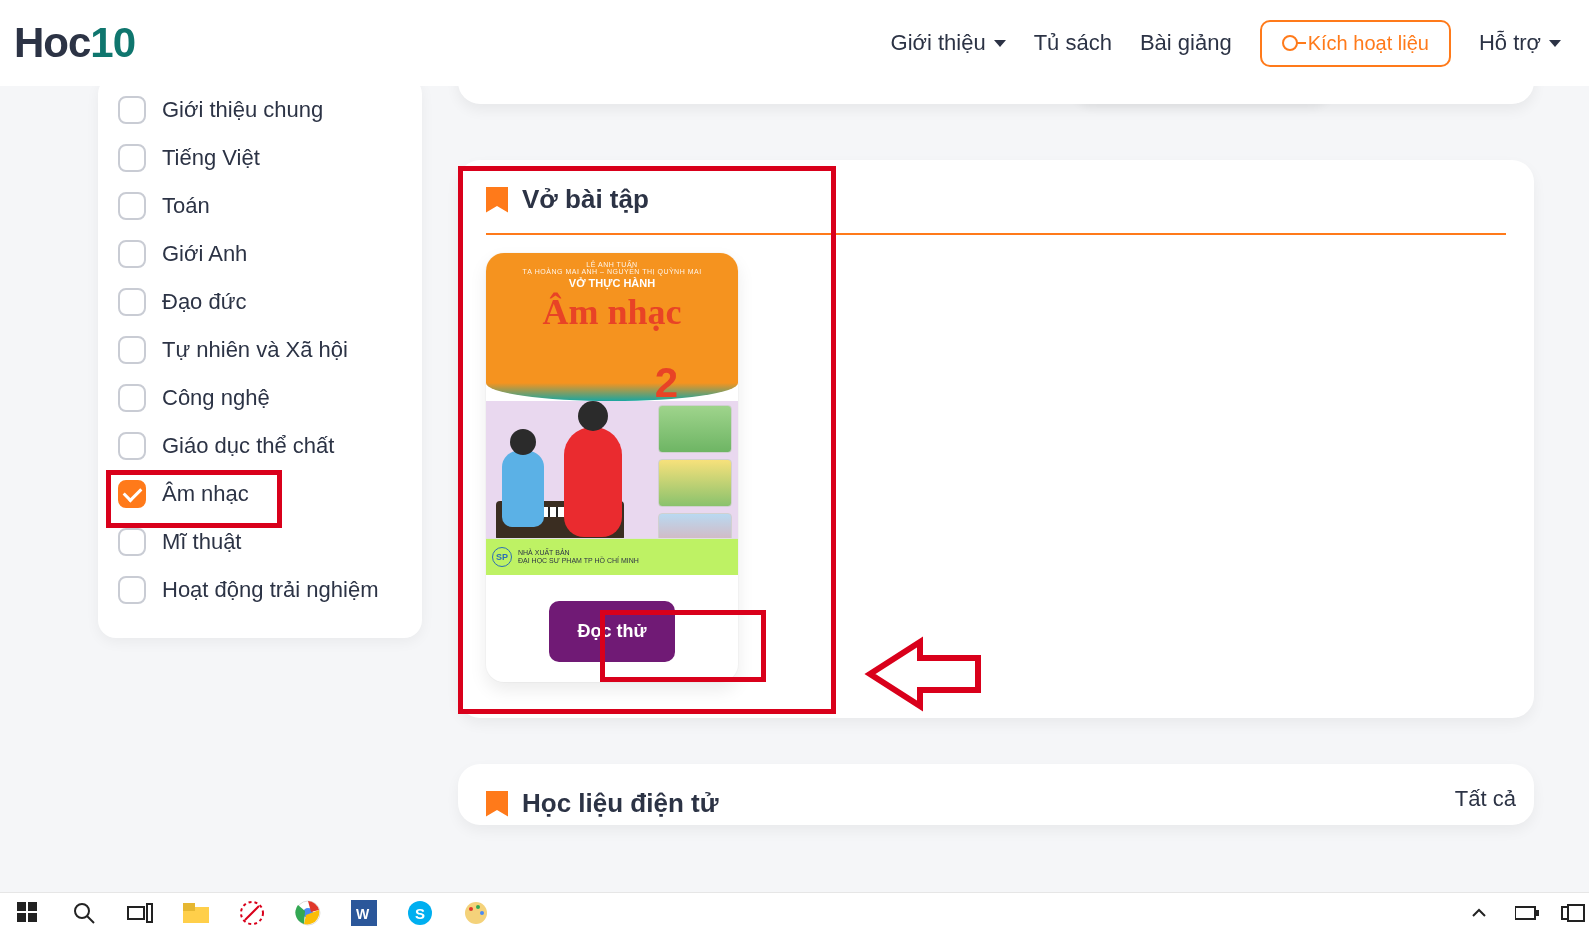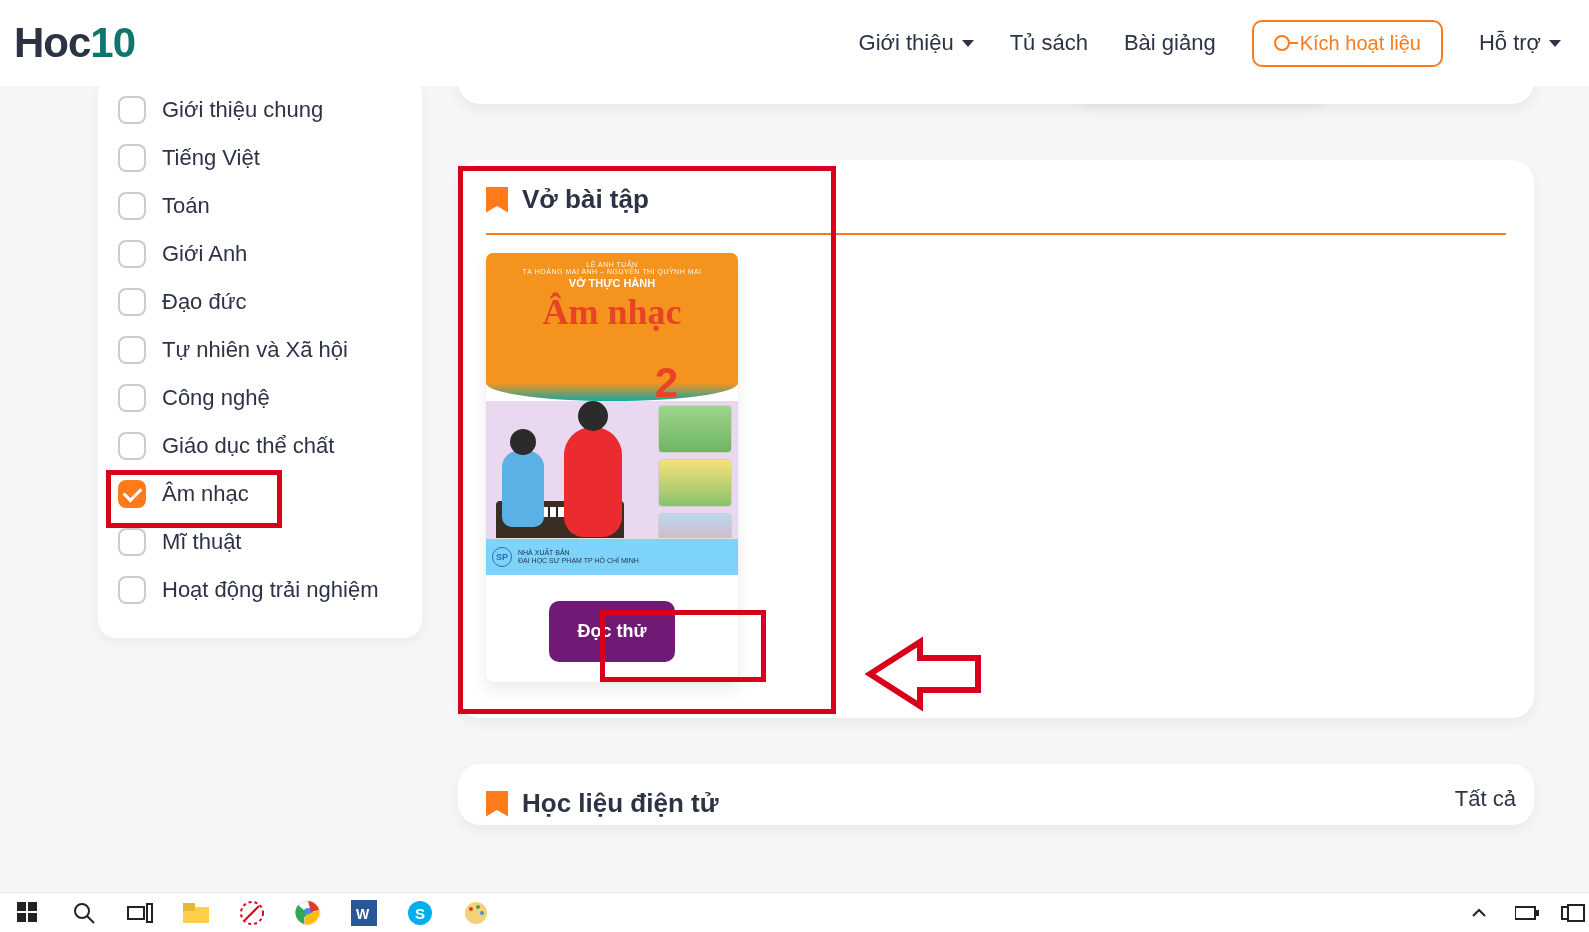--- a/index.html
+++ b/index.html
@@ -4,21 +4,21 @@
 <style>
   * { box-sizing: border-box; margin: 0; padding: 0; }
   body { font-family: Arial, Helvetica, sans-serif; background: #ffffff; color: #2c3345; font-size: 16px; }
   .page { width: 1589px; height: 932px; position: relative; overflow: hidden; background:#fff; }
 
   
   .header { height: 86px; display: flex; align-items: center; justify-content: space-between; padding: 0 28px 0 14px; background:#fff; position:relative; z-index:5;}
   .logo { font-size: 42px; font-weight: 800; letter-spacing: -1px; display:flex; align-items:center;}
   .logo .dark { color: #2c3345; }
   .logo .orange { color: #0f766e; }
-  .nav { display:flex; align-items:center; gap: 36px; font-size: 22px; color:#2c3345; }
+  .nav { display:flex; align-items:center; gap: 28px; font-size: 22px; color:#2c3345; }
   .nav-item { display:flex; align-items:center; gap:8px; cursor:pointer; white-space:nowrap;}
   .nav-item .chev { width:0;height:0;border-left:6px solid transparent;border-right:6px solid transparent;border-top:7px solid #2c3345; display:inline-block;}
   .btn-activate { border:2px solid #ff7a1a; color:#ff7a1a; background:#fff; border-radius:10px; padding:10px 20px; font-size:20px; display:flex; align-items:center; gap:10px; cursor:pointer;}
   .key-icon { width:16px;height:16px; border:2px solid #ff7a1a; border-radius:50%; position:relative;}
   .key-icon::after{content:"";position:absolute;left:100%;top:50%;width:10px;height:2px;background:#ff7a1a;transform:translateY(-50%);}
 
   
   .body-wrap { position:absolute; top:86px; left:0; right:0; bottom:40px; background:#f5f6f8; }
 
   
@@ -30,42 +30,42 @@
 
   
   .main-col { position:absolute; left:458px; top:-30px; width: 1076px;}
   .top-card-shadow {height:48px; border-radius:0 0 22px 22px; background:#fff; box-shadow:0 6px 14px rgba(0,0,0,0.06); margin-bottom:56px;}
   .top-card-right-shadow{position:absolute; left:1072px; top:-30px; width:260px; height:48px; border-radius:0 0 22px 22px; background:#fff; box-shadow:0 4px 10px rgba(0,0,0,0.05);}
   .section-card{ background:#fff; border-radius:22px; padding:24px 28px 36px; box-shadow:0 6px 14px rgba(0,0,0,0.05); position:relative; }
   .section-head{ display:flex; align-items:center; gap:14px; font-size:26px; font-weight:700; color:#2c3345; padding-bottom:18px; border-bottom:2px solid #ff7a1a; margin-bottom:18px;}
   .ribbon-icon{ width:22px;height:26px; background:#ff7a1a; clip-path: polygon(0 0,100% 0,100% 100%,50% 75%,0 100%);}
 
   
-  .book-card{ width:252px; background:#fff; border-radius:7px; box-shadow:0 0 0 1px rgba(0,0,0,0.02),0 8px 18px rgba(0,0,0,0.08); overflow:hidden; position:relative;}
+  .book-card{ width:252px; background:#fff; border-radius:18px; box-shadow:0 0 0 1px rgba(0,0,0,0.02),0 8px 18px rgba(0,0,0,0.08); overflow:hidden; position:relative;}
   .book-cover{ position:relative; height:322px; background:#fff;}
   .cover-top{height:130px;background:#f5931f; position:relative; text-align:center; color:#fff; padding-top:8px;}
   .cover-top .small{font-size:7px; letter-spacing:.5px; color:#fff; opacity:.9;}
   .cover-top .mid{font-size:11px; margin-top:2px; font-weight:600;}
   .cover-top .title-red{font-family: Georgia, serif; font-size:36px; font-weight:700;color:#e84326; margin-top:2px;}
   .cover-top .num{ position:absolute; right:60px; bottom:-24px; font-size:42px; font-weight:800; color:#e84326;}
   .cover-wave{height:18px;background:linear-gradient(180deg,#f5931f 0%,#1aa6a0 100%); border-bottom-left-radius:50% 18px; border-bottom-right-radius:50% 18px;}
   .cover-body{position:absolute;left:0;right:0;top:148px;bottom:0;background:#e9d8ef;}
   .cover-left{position:absolute;left:6px;top:4px;width:150px;height:150px;}
   .girl{position:absolute;left:72px;top:22px;width:58px;height:110px;background:#ea2b2f;border-radius:28px 28px 20px 20px;}
   .girl::before{content:"";position:absolute;top:-26px;left:14px;width:30px;height:30px;border-radius:50%;background:#2b2b2b;}
   .boy{position:absolute;left:10px;top:46px;width:42px;height:76px;background:#5bb1e6;border-radius:16px 16px 10px 10px;}
   .boy::before{content:"";position:absolute;top:-22px;left:8px;width:26px;height:26px;border-radius:50%;background:#2b2b2b;}
   .piano{position:absolute;left:4px;top:96px;width:128px;height:40px;background:#3a2d21;border-radius:4px;}
   .piano::after{content:"";position:absolute;left:6px;top:6px;right:6px;height:10px;background:repeating-linear-gradient(90deg,#fff 0 6px,#222 6px 8px);}
   .thumb-col{position:absolute;right:6px;top:4px;width:74px;}
   .thumb{height:48px;margin-bottom:6px;border-radius:4px;border:1px solid #d0d0d0;}
   .t1{background:linear-gradient(#9fd48c,#6eb564);}
   .t2{background:linear-gradient(#f7e17b,#8ac26d);}
   .t3{background:linear-gradient(#b9d9f1,#e8a0a0);}
-  .cover-foot{position:absolute;left:0;right:0;bottom:0;height:26px;background:#7dd3fc;border-top:1px solid #e0e0e0;display:flex;align-items:center;gap:6px;padding:18px 6px;}
+  .cover-foot{position:absolute;left:0;right:0;bottom:0;height:26px;background:#bef264;border-top:1px solid #e0e0e0;display:flex;align-items:center;gap:6px;padding:18px 6px;}
   .foot-logo{width:20px;height:20px;border-radius:50%;border:1px solid #2d6fb5;display:flex;align-items:center;justify-content:center;font-size:9px;color:#2d6fb5;font-weight:700;}
   .foot-text{font-size:7px;line-height:1.1;color:#2c3345;}
   .btn-read{ display:block; margin:26px auto 20px; background:#701a75; color:#fff; border:none; font-size:18px; font-weight:700; padding:20px 28px; border-radius:10px; cursor:pointer;}
 
   
   .section2{ margin-top:46px;}
   .link-all{position:absolute;right:18px;top:22px;color:#2c3345;font-size:22px;cursor:pointer;}
 
   
   .anno{position:absolute;border:5px solid #d9001b;pointer-events:none;z-index:40;}

